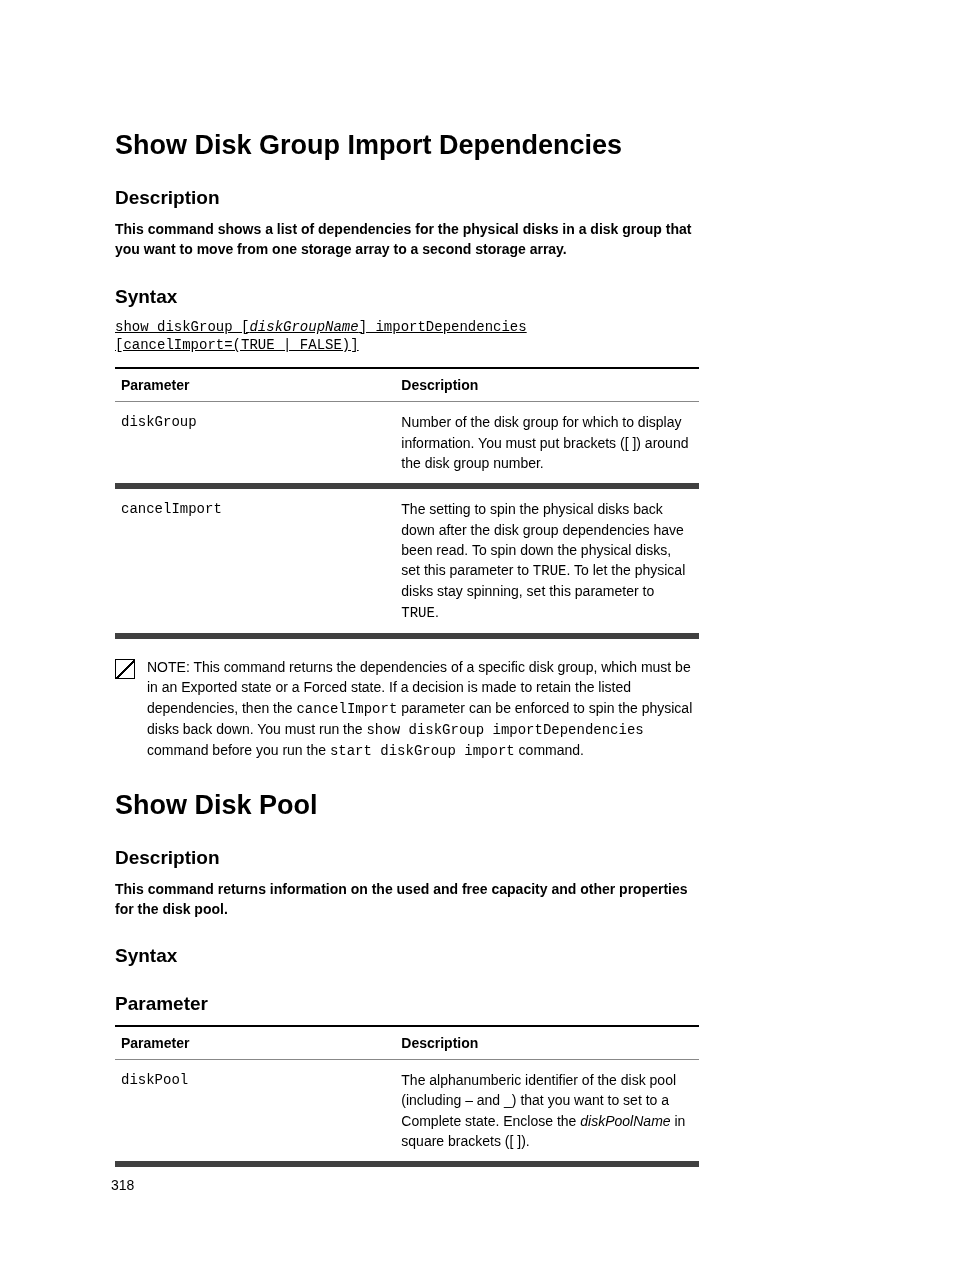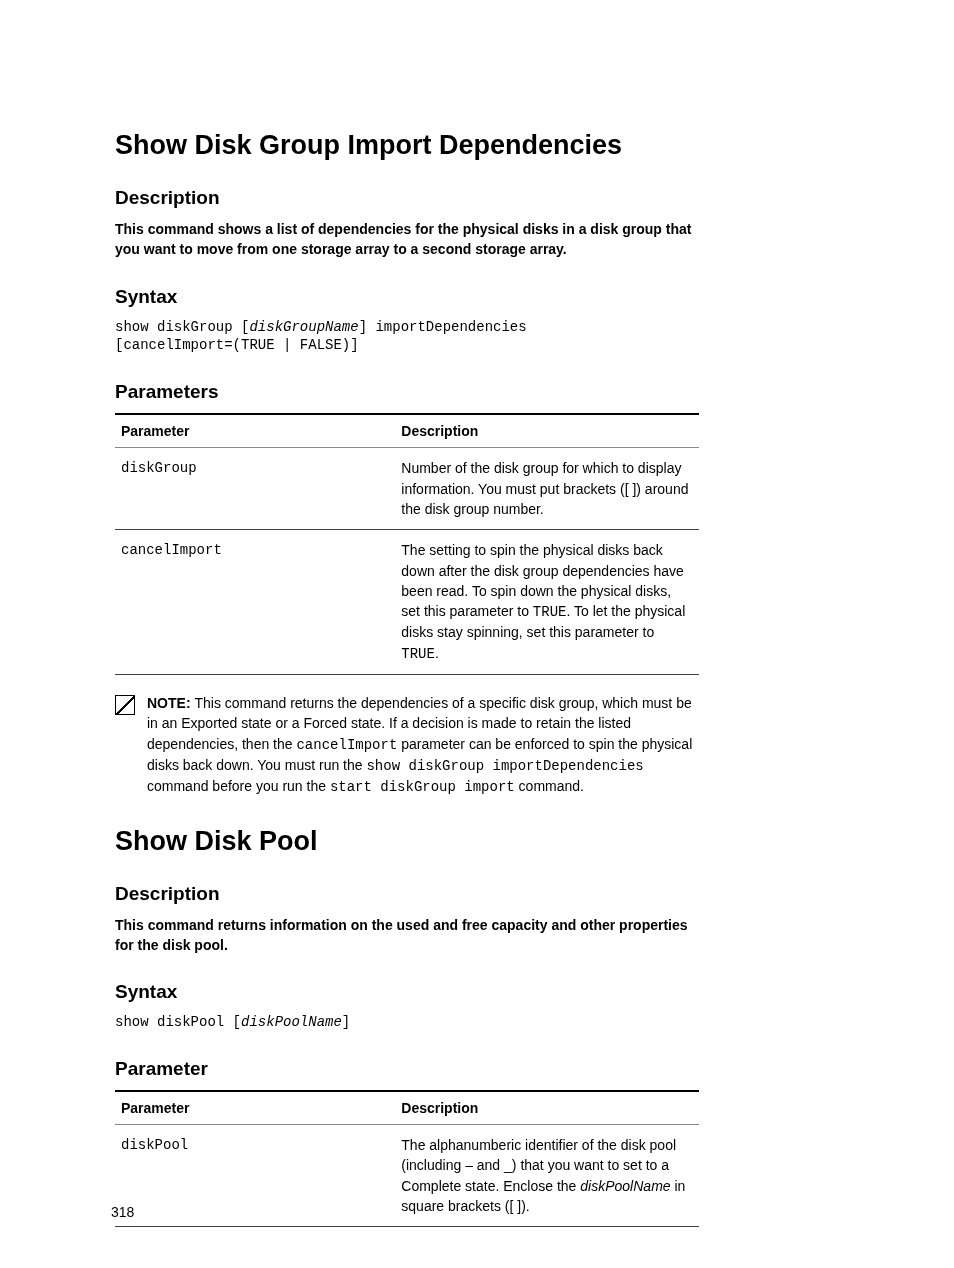--- a/index.html
+++ b/index.html
@@ -36,20 +36,21 @@
     line-height: 1.45;
     margin: 6px 0 10px 0;
     font-weight: bold;
   }
   pre.code {
     font-family: "Courier New", monospace;
     font-size: 14px;
     line-height: 1.35;
     margin: 10px 0 12px 0;
     white-space: pre-wrap;
+    text-decoration: underline;
   }
   .code-italic { font-style: italic; }
   table.param {
     width: 100%;
     border-collapse: collapse;
     margin: 8px 0 8px 0;
   }
   table.param th {
     font-family: "Arial Narrow", Arial, sans-serif;
     font-stretch: condensed;
@@ -57,21 +58,21 @@
     font-size: 14px;
     text-align: left;
     padding: 8px 6px;
     border-top: 2px solid #000;
     border-bottom: 1px solid #888;
   }
   table.param td {
     font-size: 14px;
     padding: 10px 6px;
     vertical-align: top;
-    border-bottom: 1px solid #404040;
+    border-bottom: 6px solid #404040;
     line-height: 1.45;
   }
   table.param td.param-name {
     font-family: "Courier New", monospace;
     width: 48%;
   }
   table.param td.param-desc {
     width: 52%;
   }
   .mono-inline { font-family: "Courier New", monospace; }
@@ -88,21 +89,21 @@
     position: relative;
     margin-right: 12px;
     flex-shrink: 0;
     margin-top: 2px;
     background: linear-gradient(135deg, #fff 0 48%, #000 48% 56%, #fff 56% 100%);
   }
   .note-text {
     font-size: 14px;
     line-height: 1.45;
   }
-  .note-label { font-weight: bold; }
+  .note-label { font-weight: normal; }
   .footer {
     position: absolute;
     bottom: 75px;
     left: 111px;
     font-size: 14px;
   }
   h1.second {
     margin-top: 8px;
   }
 </style>
@@ -113,21 +114,20 @@
 
   <h1>Show Disk Group Import Dependencies</h1>
 
   <h2>Description</h2>
   <p class="body">This command shows a list of dependencies for the physical disks in a disk group that you want to move from one storage array to a second storage array.</p>
 
   <h2>Syntax</h2>
   <pre class="code"><span>show diskGroup [</span><span class="code-italic">diskGroupName</span><span>] importDependencies
 [cancelImport=(TRUE | FALSE)]</span></pre>
 
-  <h2>Parameters</h2>
   <table class="param">
     <thead>
       <tr>
         <th>Parameter</th>
         <th>Description</th>
       </tr>
     </thead>
     <tbody>
       <tr>
         <td class="param-name">diskGroup</td>
@@ -144,21 +144,20 @@
     <div class="note-icon"></div>
     <div class="note-text"><span class="note-label">NOTE: </span><span>This command returns the dependencies of a specific disk group, which must be in an Exported state or a Forced state. If a decision is made to retain the listed dependencies, then the </span><span class="mono-inline">cancelImport</span><span> parameter can be enforced to spin the physical disks back down. You must run the </span><span class="mono-inline">show diskGroup importDependencies</span><span> command before you run the </span><span class="mono-inline">start diskGroup import</span><span> command.</span></div>
   </div>
 
   <h1 class="second">Show Disk Pool</h1>
 
   <h2>Description</h2>
   <p class="body">This command returns information on the used and free capacity and other properties for the disk pool.</p>
 
   <h2>Syntax</h2>
-  <pre class="code"><span>show diskPool [</span><span class="code-italic">diskPoolName</span><span>]</span></pre>
 
   <h2>Parameter</h2>
   <table class="param">
     <thead>
       <tr>
         <th>Parameter</th>
         <th>Description</th>
       </tr>
     </thead>
     <tbody>

